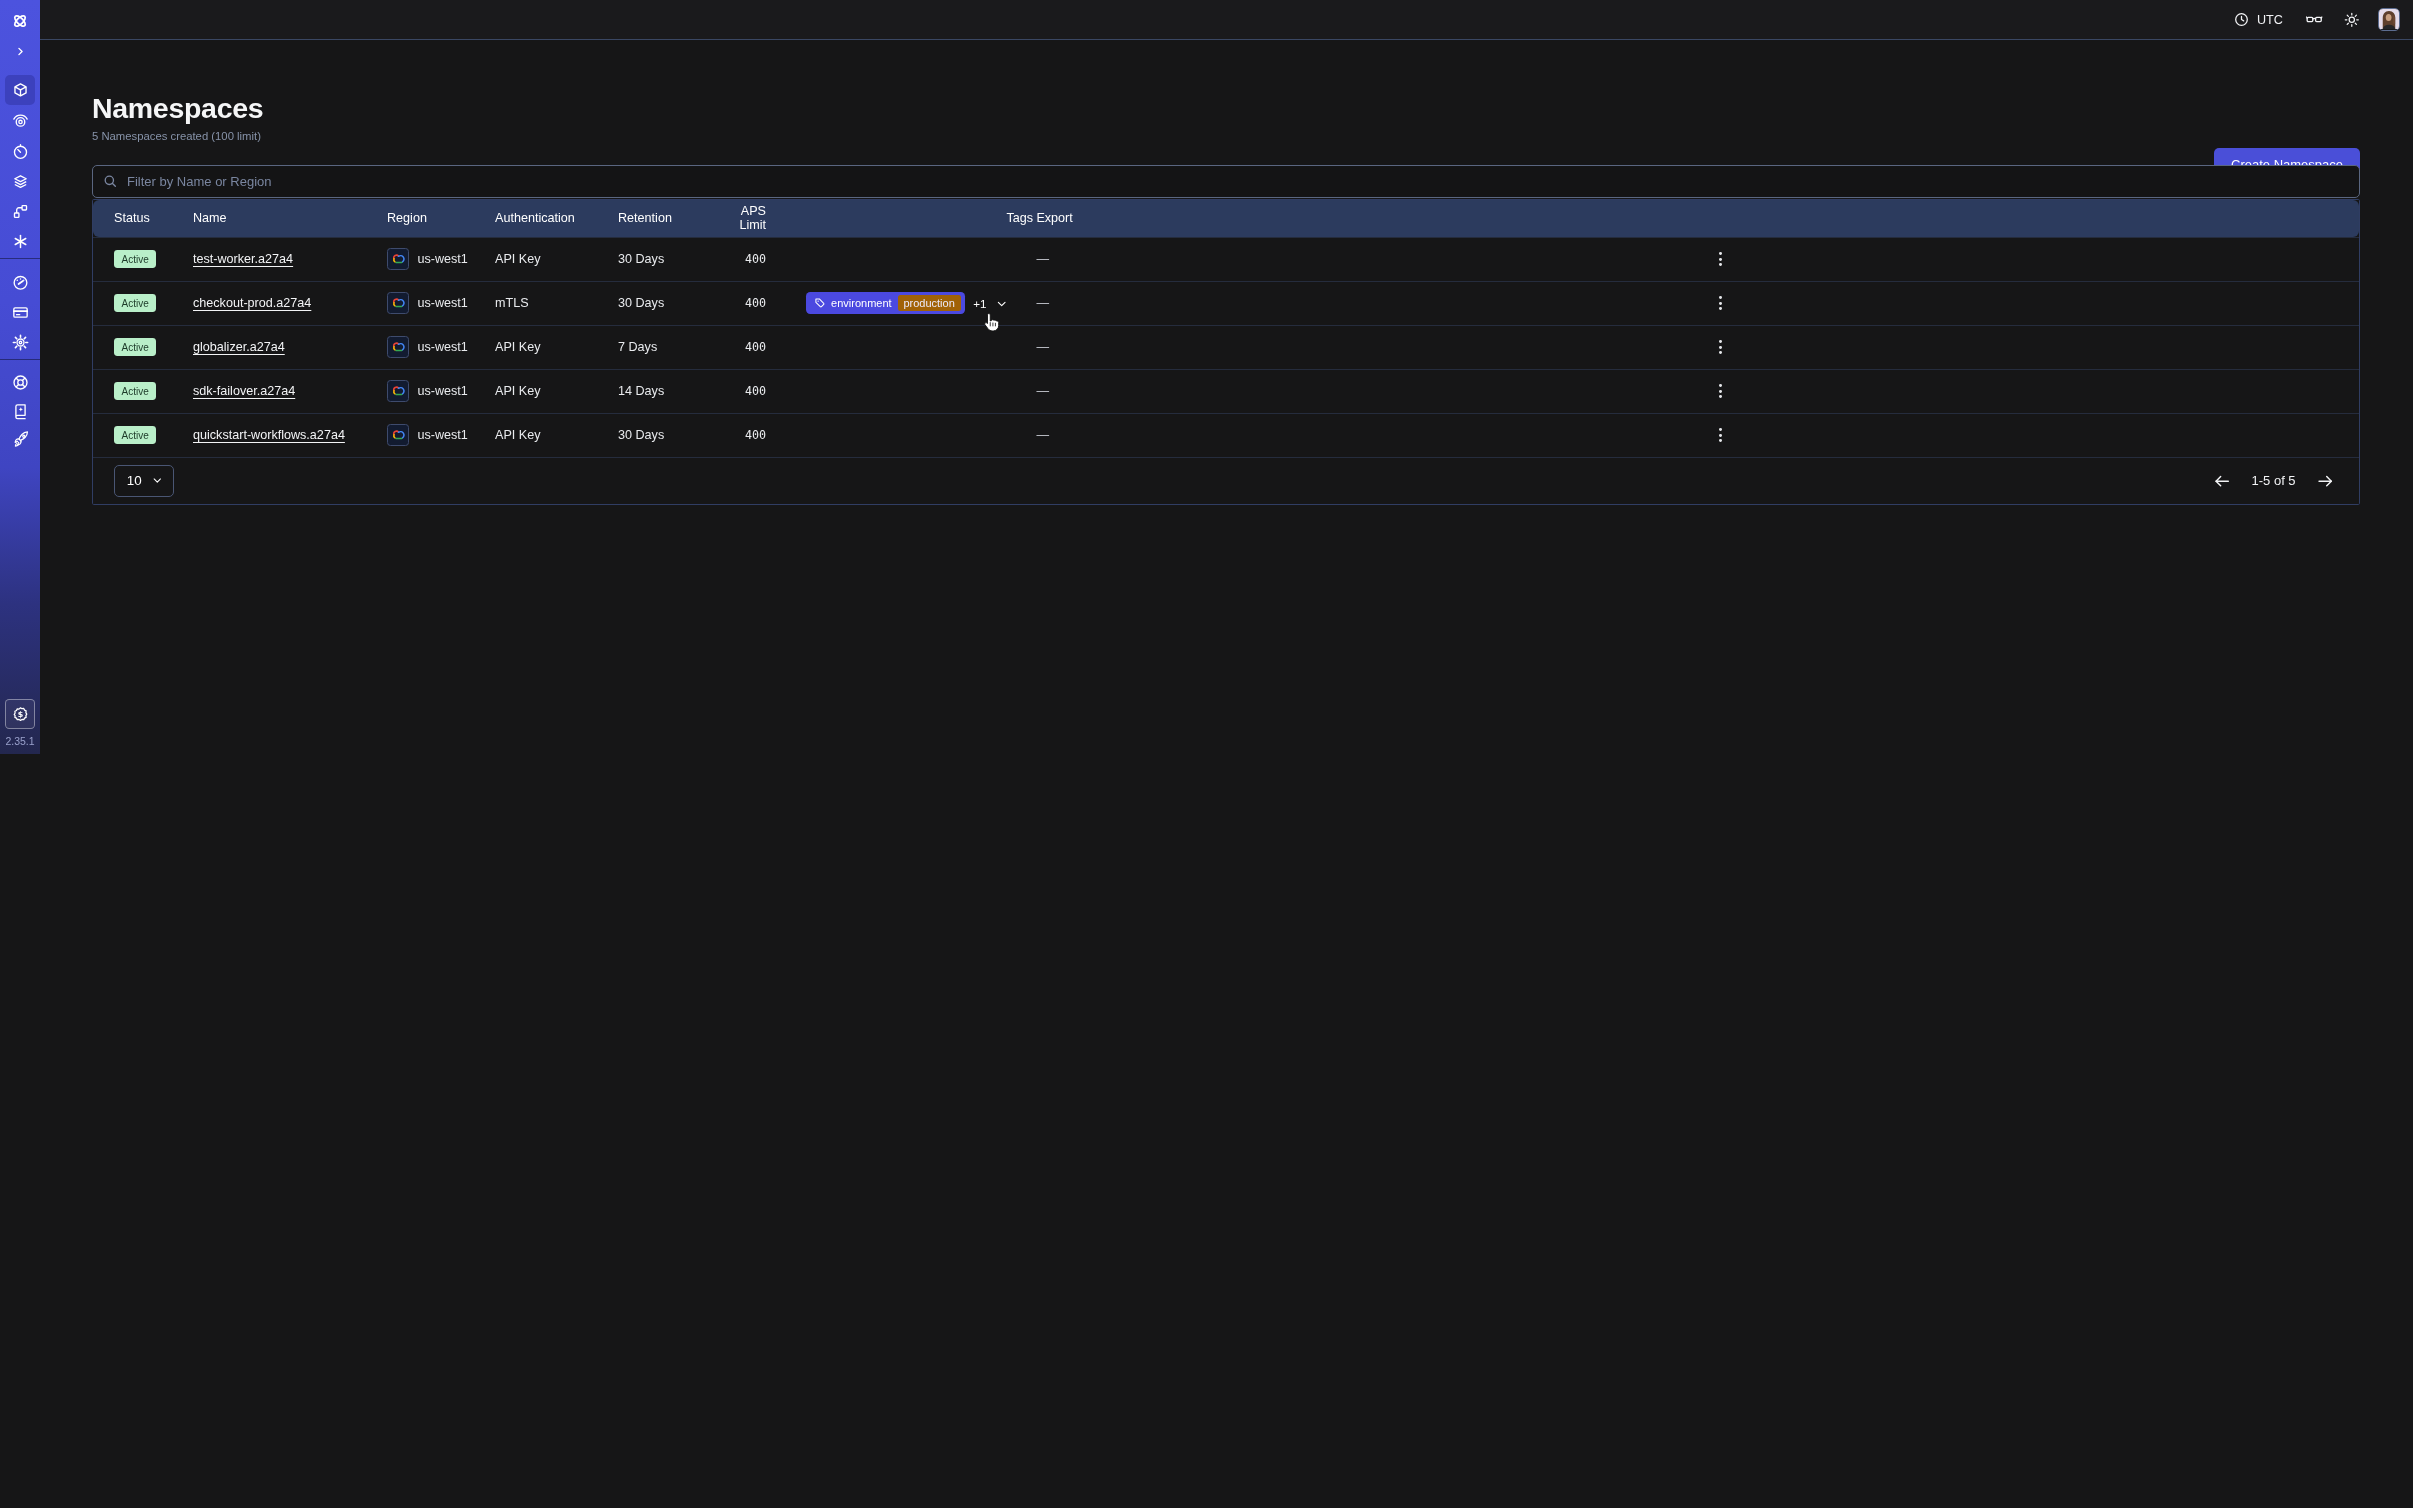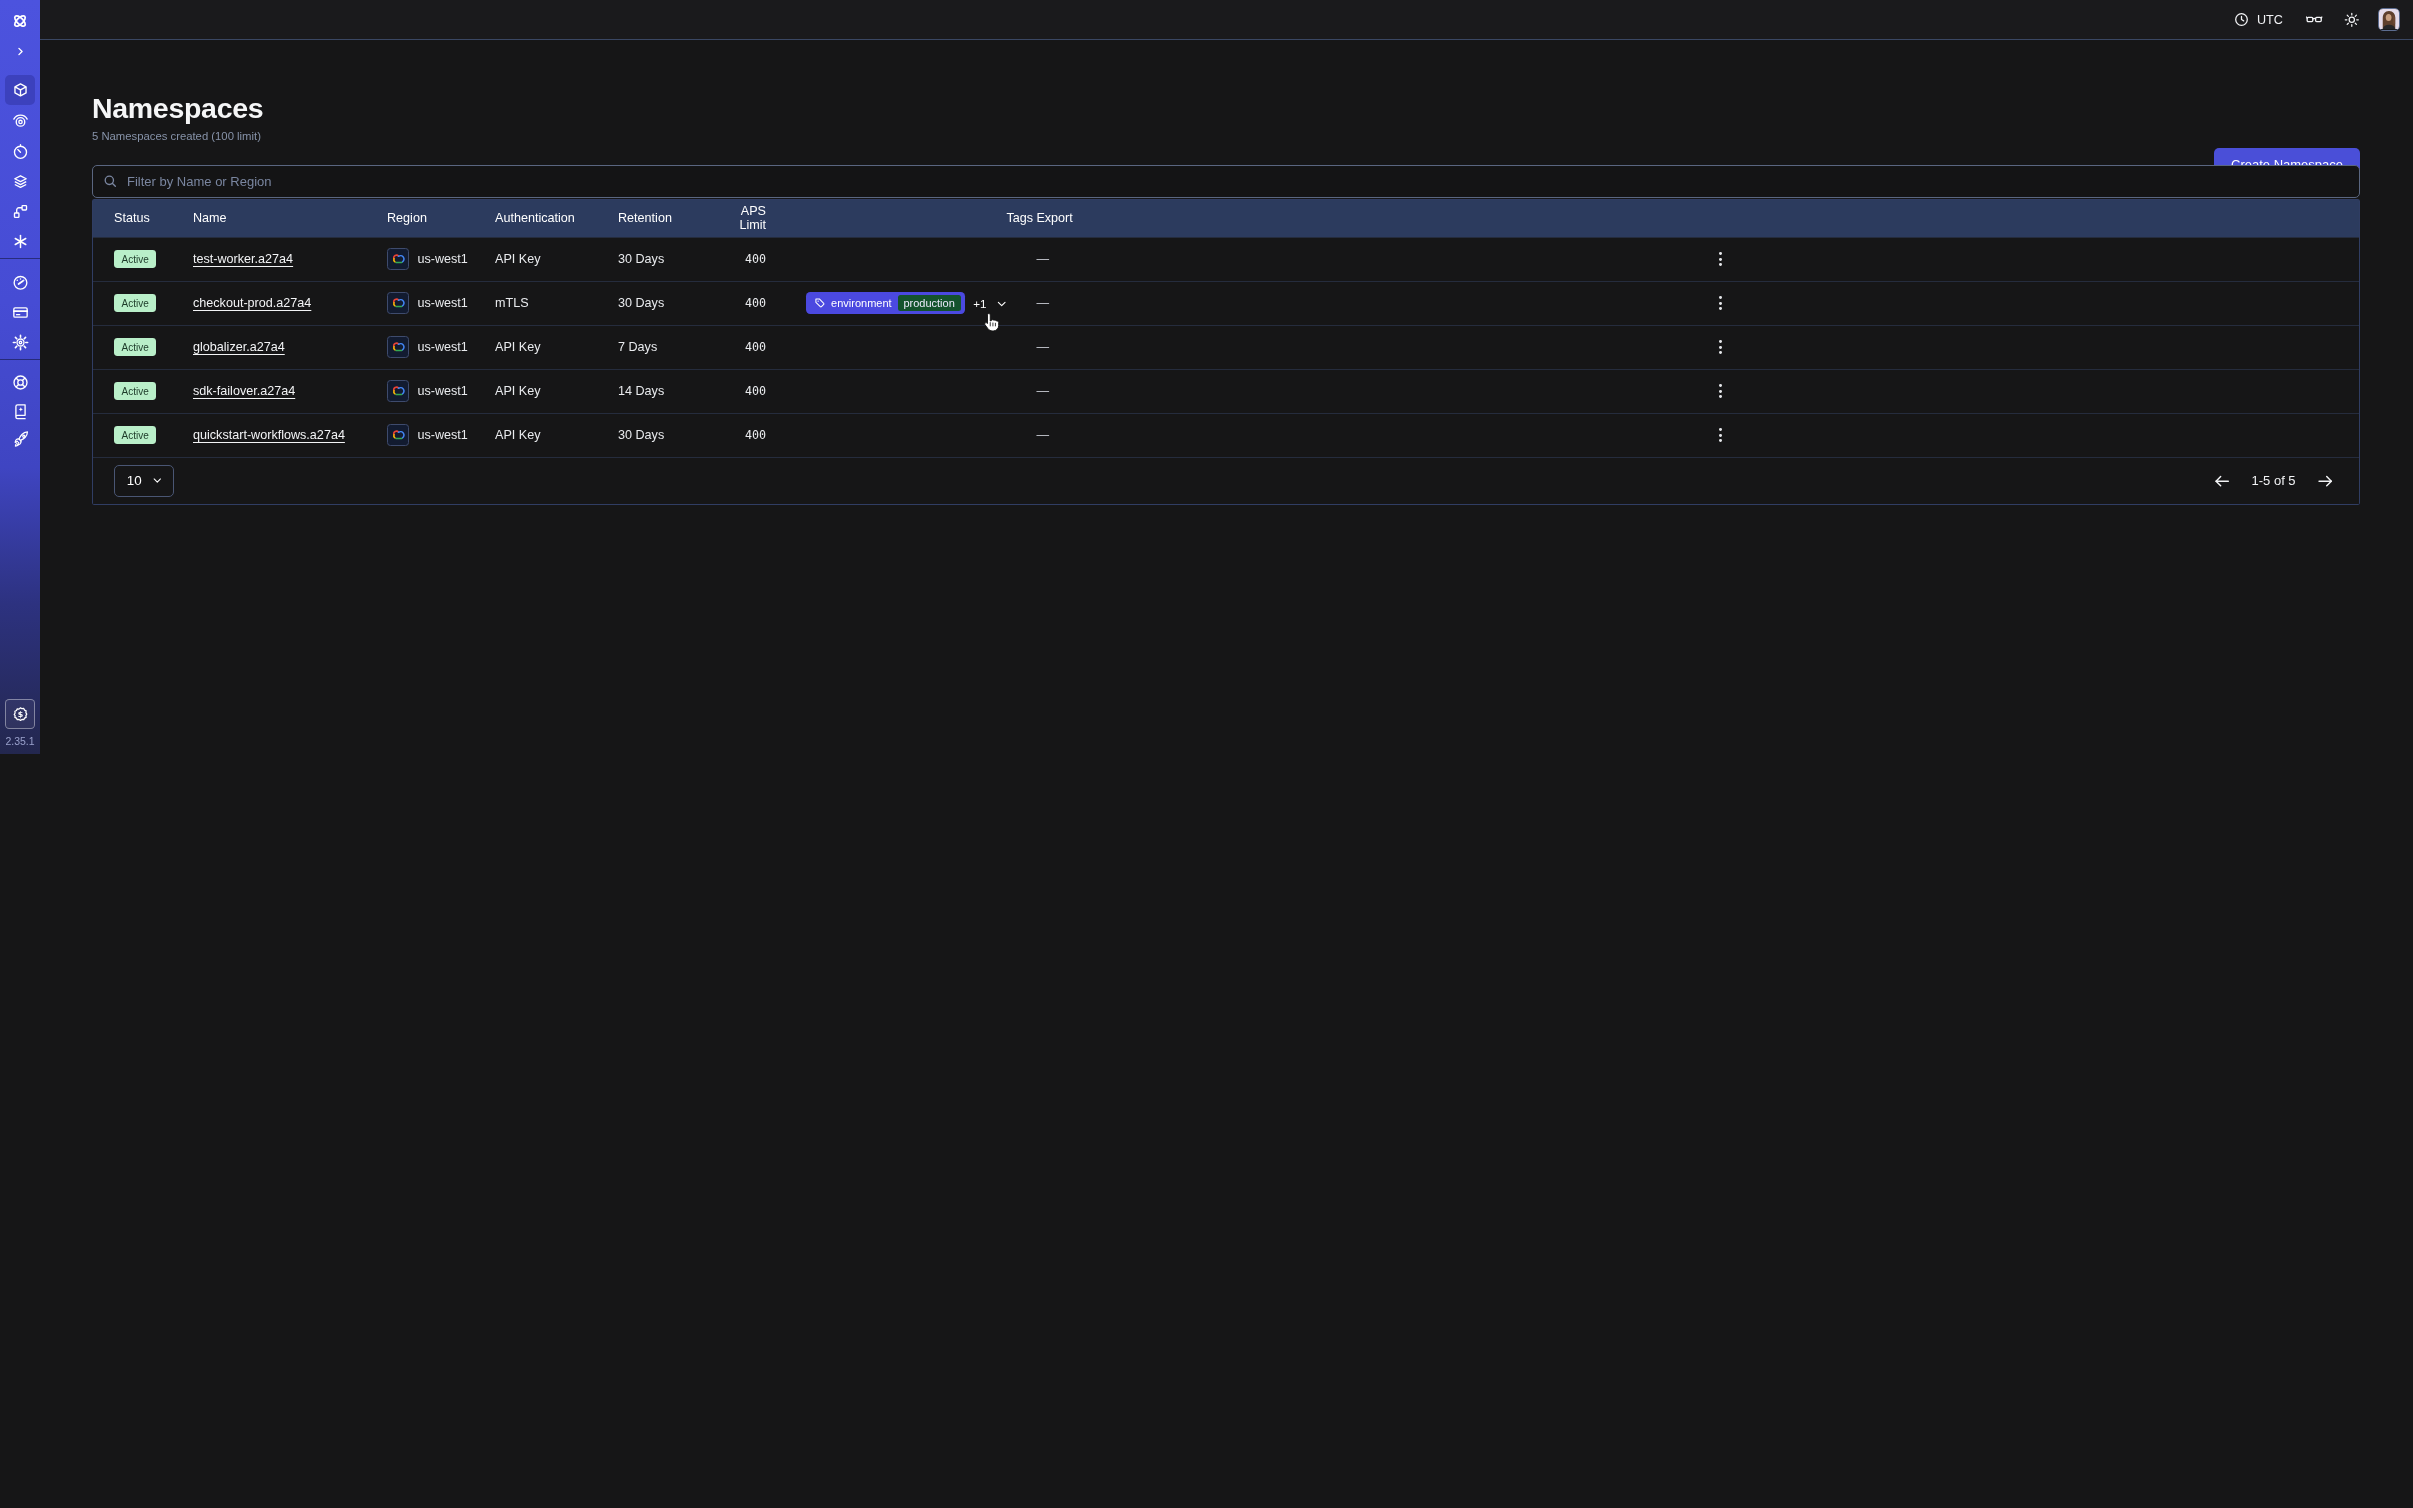--- a/index.html
+++ b/index.html
@@ -41,42 +41,42 @@
   .filter-input { width:100%; height:33px; background:#141415; border:0.8px solid #5a6680;
     border-radius:5px; padding:0 10px 0 34px; font-size:13px; color:#e9ebee;
     font-family:"Liberation Sans",sans-serif; }
   .filter-input::placeholder { color:#7a86a0; }
   .filter-wrap .mag { position:absolute; left:10px; top:8.4px; }
 
   
   .table { margin-top:14.2px; border:0.8px solid #303d63; border-radius:1.7px; }
   .trow { display:grid; grid-template-columns:79px 194px 108px 123px 96px 52px 267px 66px 1fr;
     align-items:center; padding:0 17px 0 21px; }
-  .thead { height:37px; background:#2c3b5e; color:#fff; font-size:12.6px; font-weight:500; }
+  .thead { height:37px; background:#2c3b5e; color:#fff; font-size:12.6px; font-weight:500;border-radius:6px; }
   .tbody-row { height:44px; border-top:0.8px solid #252c3d; font-size:12.6px; }
   .thead .c-aps, .c-aps { text-align:right; }
   .c-aps { font-family:"DejaVu Sans Mono", monospace; font-size:11.7px; }
   .c-tags, .h-tags { padding-left:40px;text-align:right; }
   .c-export, .h-export { padding-left:3.4px; }
   .c-export { color:#c8ccd4; }
   .badge { display:inline-block; background:#b9efc9; color:#1d3a29; font-size:10px;
     font-weight:500; padding:3.4px 7.5px; border-radius:3.4px; }
   .name-link { color:#f3f4f6; font-weight:500; text-decoration:underline;
     text-underline-offset:3.4px; text-decoration-thickness:1.3px; cursor:pointer; }
   .region { display:flex; align-items:center; gap:8.4px; }
   .gcp-box { width:22px; height:22px; border:0.8px solid #3e4b6d; border-radius:3.4px;
     background:#121b30; display:flex; align-items:center; justify-content:center; }
   .kebab { justify-self:center; width:22px; height:25px; display:flex; flex-direction:column;
     align-items:center; justify-content:center; gap:2.5px; cursor:pointer; }
   .kebab i { width:2.9px; height:2.9px; border-radius:50%; background:#e5e7ea; }
   .tagcell { display:flex; align-items:center; gap:8.4px; }
   .tagpill { display:flex; align-items:center; gap:5.9px; background:#4b49e0; border-radius:4.2px;
     height:22px; padding:0 4.2px 0 7.5px; cursor:pointer; }
   .tagpill .tkey { font-size:11px; color:#fff; }
-  .tagpill .tval { background:#14532d; color:#eceafc; font-size:11px; border-radius:2.5px;
+  .tagpill .tval { background:#a16207; color:#eceafc; font-size:11px; border-radius:2.5px;
     padding:2.1px 5.9px; }
   .tmore { font-size:11.7px; color:#fff; }
   .tchev { cursor:pointer; display:flex; }
 
   
   .pag { display:flex; align-items:center; height:47px; border-top:0.8px solid #252c3d;
     padding:0 25px 0 21px; }
   .psize { display:flex; align-items:center; gap:9.2px; border:1.3px solid #4a5674;
     border-radius:5px; height:32px; padding:0 10px 0 11.7px; font-size:13.4px; color:#fff; cursor:pointer; }
   .pag-right { margin-left:auto; display:flex; align-items:center; gap:20px; }

